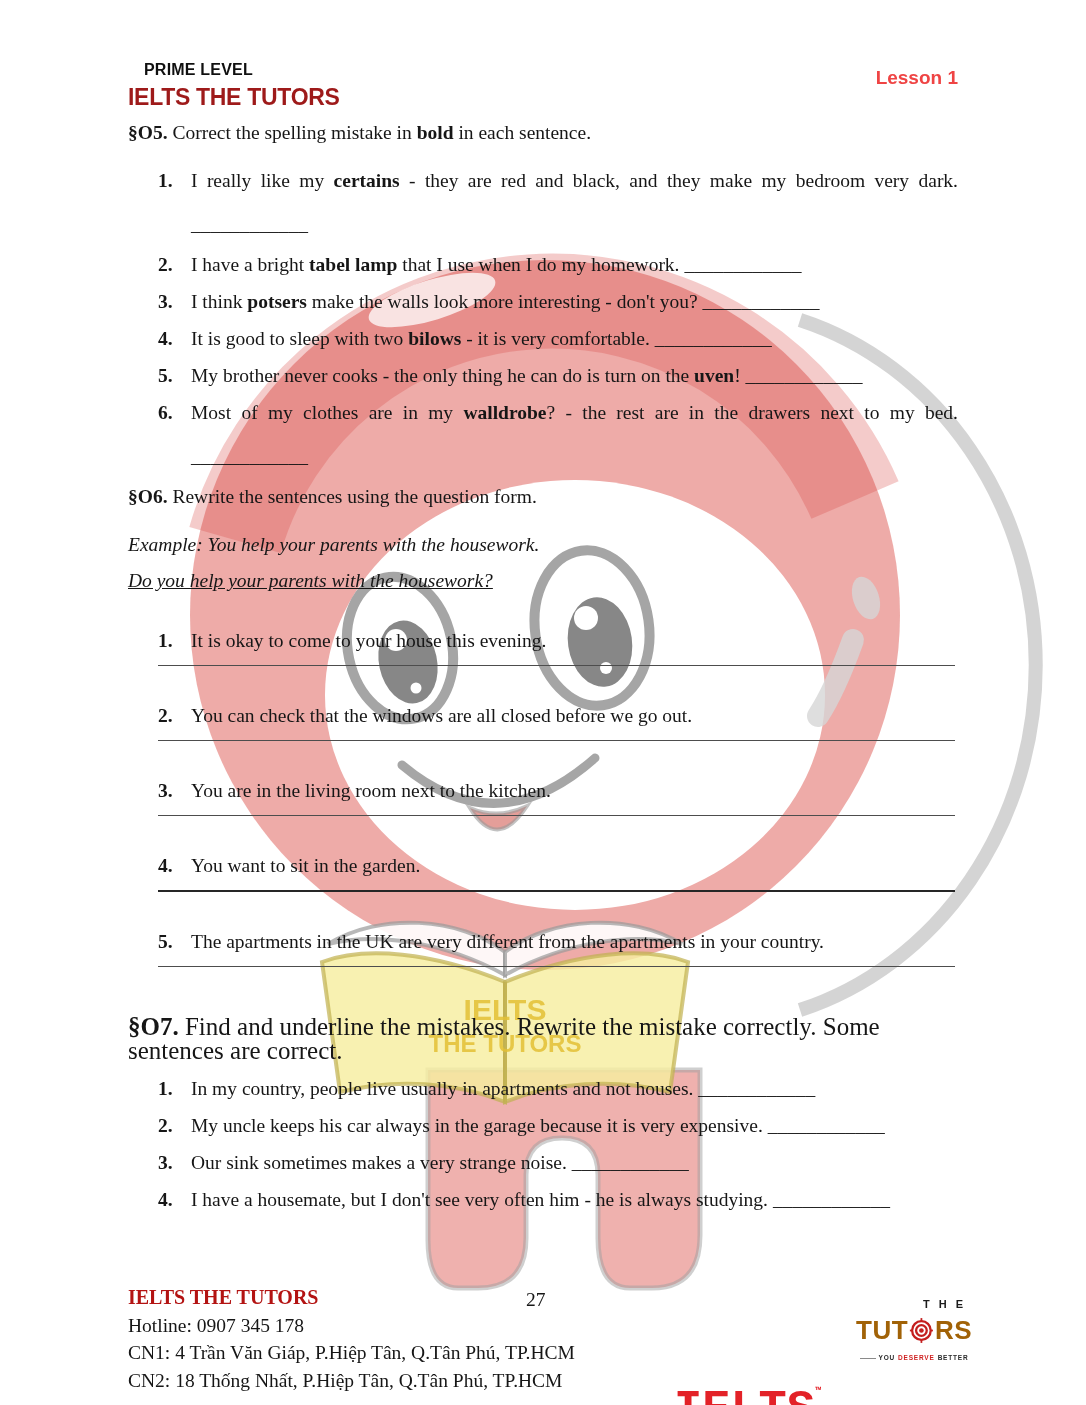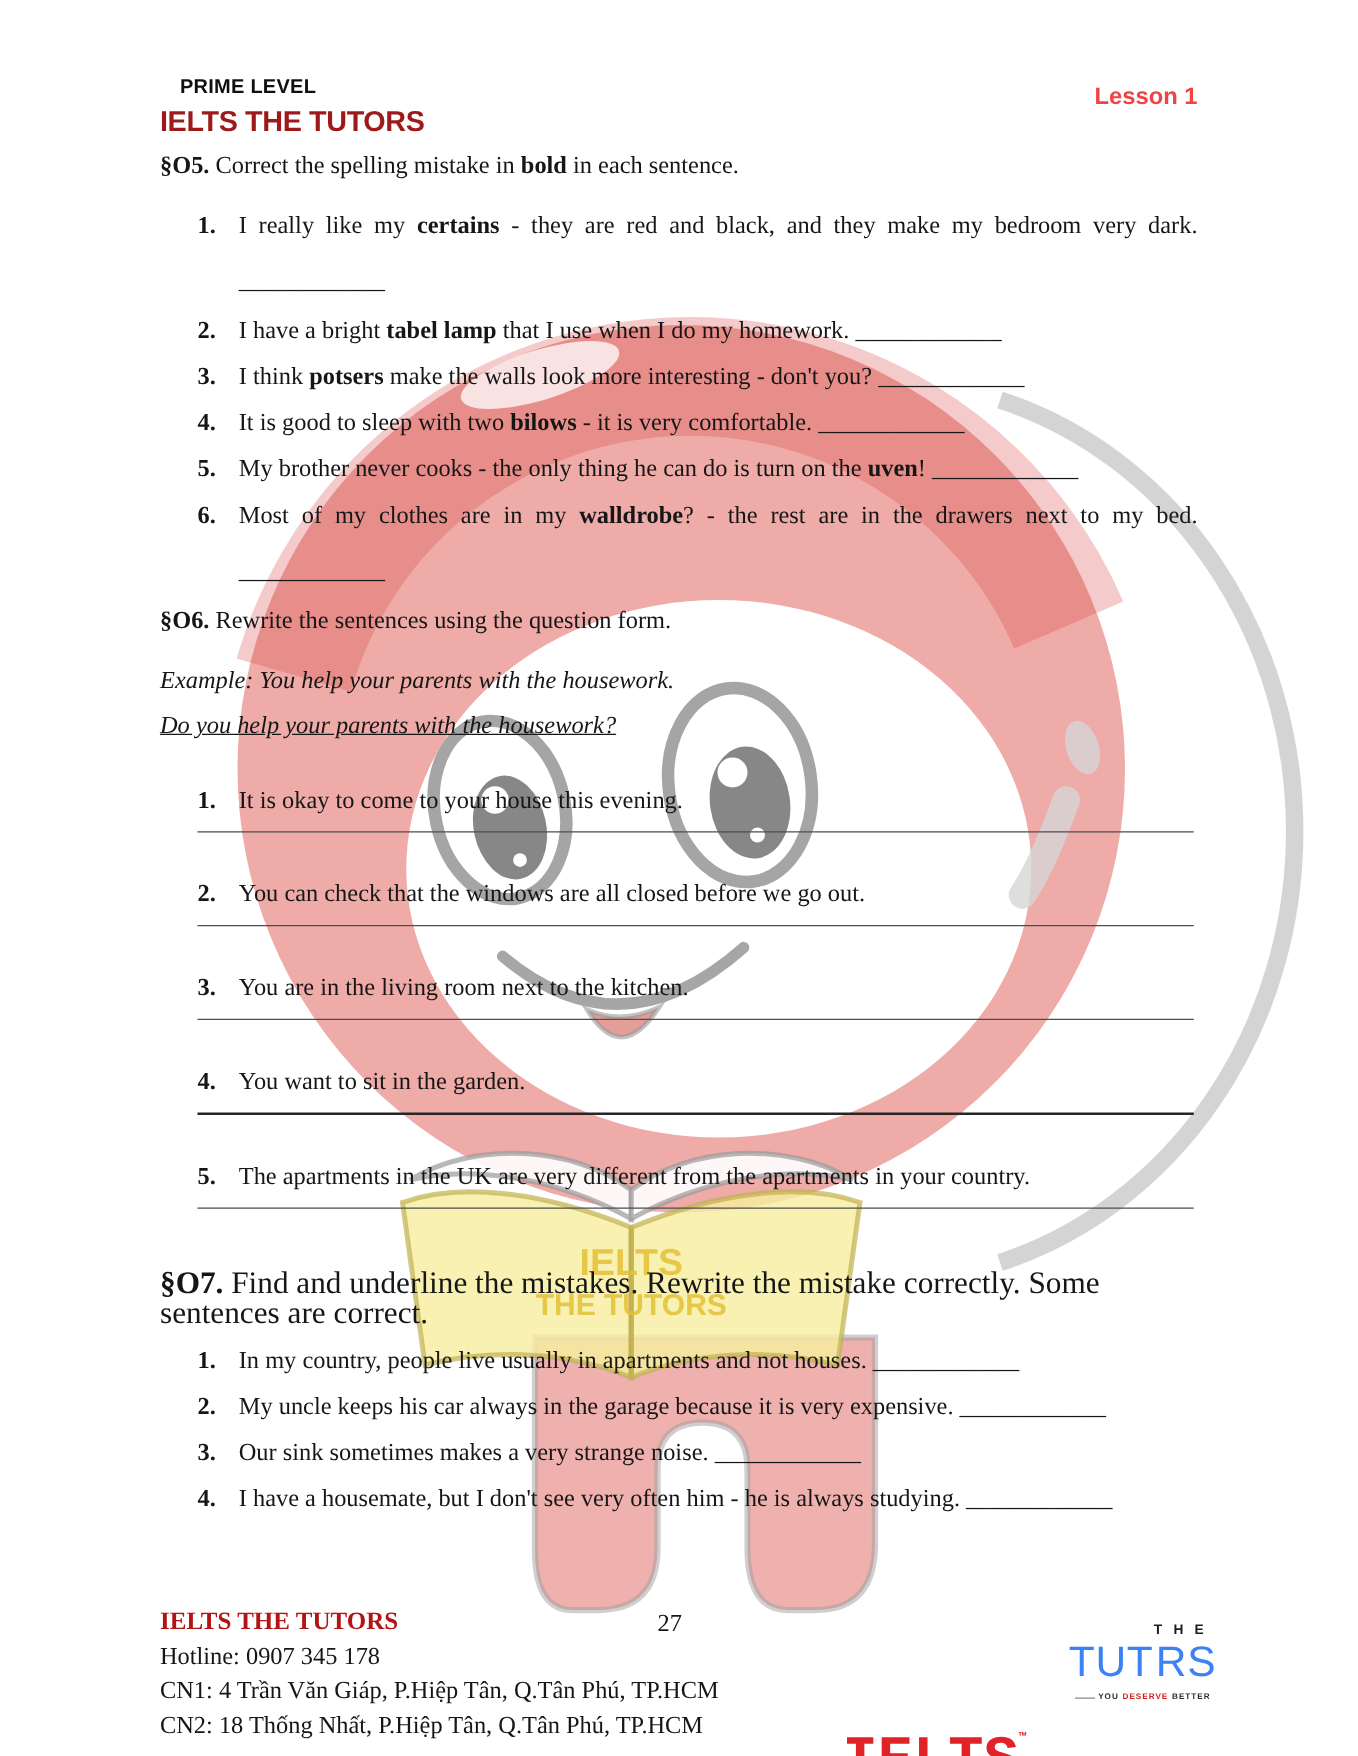--- a/index.html
+++ b/index.html
@@ -37,21 +37,21 @@
   
   .footer{position:absolute;left:128px;top:1284px;z-index:2;line-height:27.5px;}
   .f-brand{font-weight:bold;color:#b31312;font-size:20px;}
   .pagenum{position:absolute;left:526px;top:1288px;z-index:2;}
   .ielts-logo{position:absolute;left:674px;top:1368px;z-index:2;font-family:Liberation Mono, monospace;
     font-weight:bold;font-size:47px;line-height:47px;color:#e32228;letter-spacing:0;}
   .ielts-logo sup{font-size:10px;font-weight:bold;vertical-align:28px;letter-spacing:0;}
   .tutors-logo{position:absolute;left:856px;top:1292px;width:116px;z-index:2;
     font-family:"Liberation Sans","DejaVu Sans",sans-serif;text-align:right;}
   .t-the{font-size:11px;font-weight:bold;letter-spacing:9px;color:#1c1c1c;padding-left:8px;}
-  .t-main{display:flex;align-items:center;justify-content:center;font-size:34px;font-weight:normal;color:#3b82f6;line-height:28px;letter-spacing:.5px;}
+  .t-main{display:flex;align-items:center;justify-content:center;font-size:26px;font-weight:bold;color:#a16207;line-height:28px;letter-spacing:.5px;}
   .t-main svg{margin:0 1px;}
   .t-tag{margin-top:2px;font-size:6.5px;font-weight:bold;letter-spacing:.8px;display:flex;align-items:center;justify-content:center;gap:3px;color:#2a2a2a;}
   .t-dash{display:inline-block;width:16px;border-top:1px solid #8a8a8a;height:0;}
   .t-red{color:#cf1f1f;}
 </style>
 </head>
 <body>
 
 <svg class="watermark" viewBox="0 0 1086 1405" xmlns="http://www.w3.org/2000/svg" aria-hidden="true">
 

